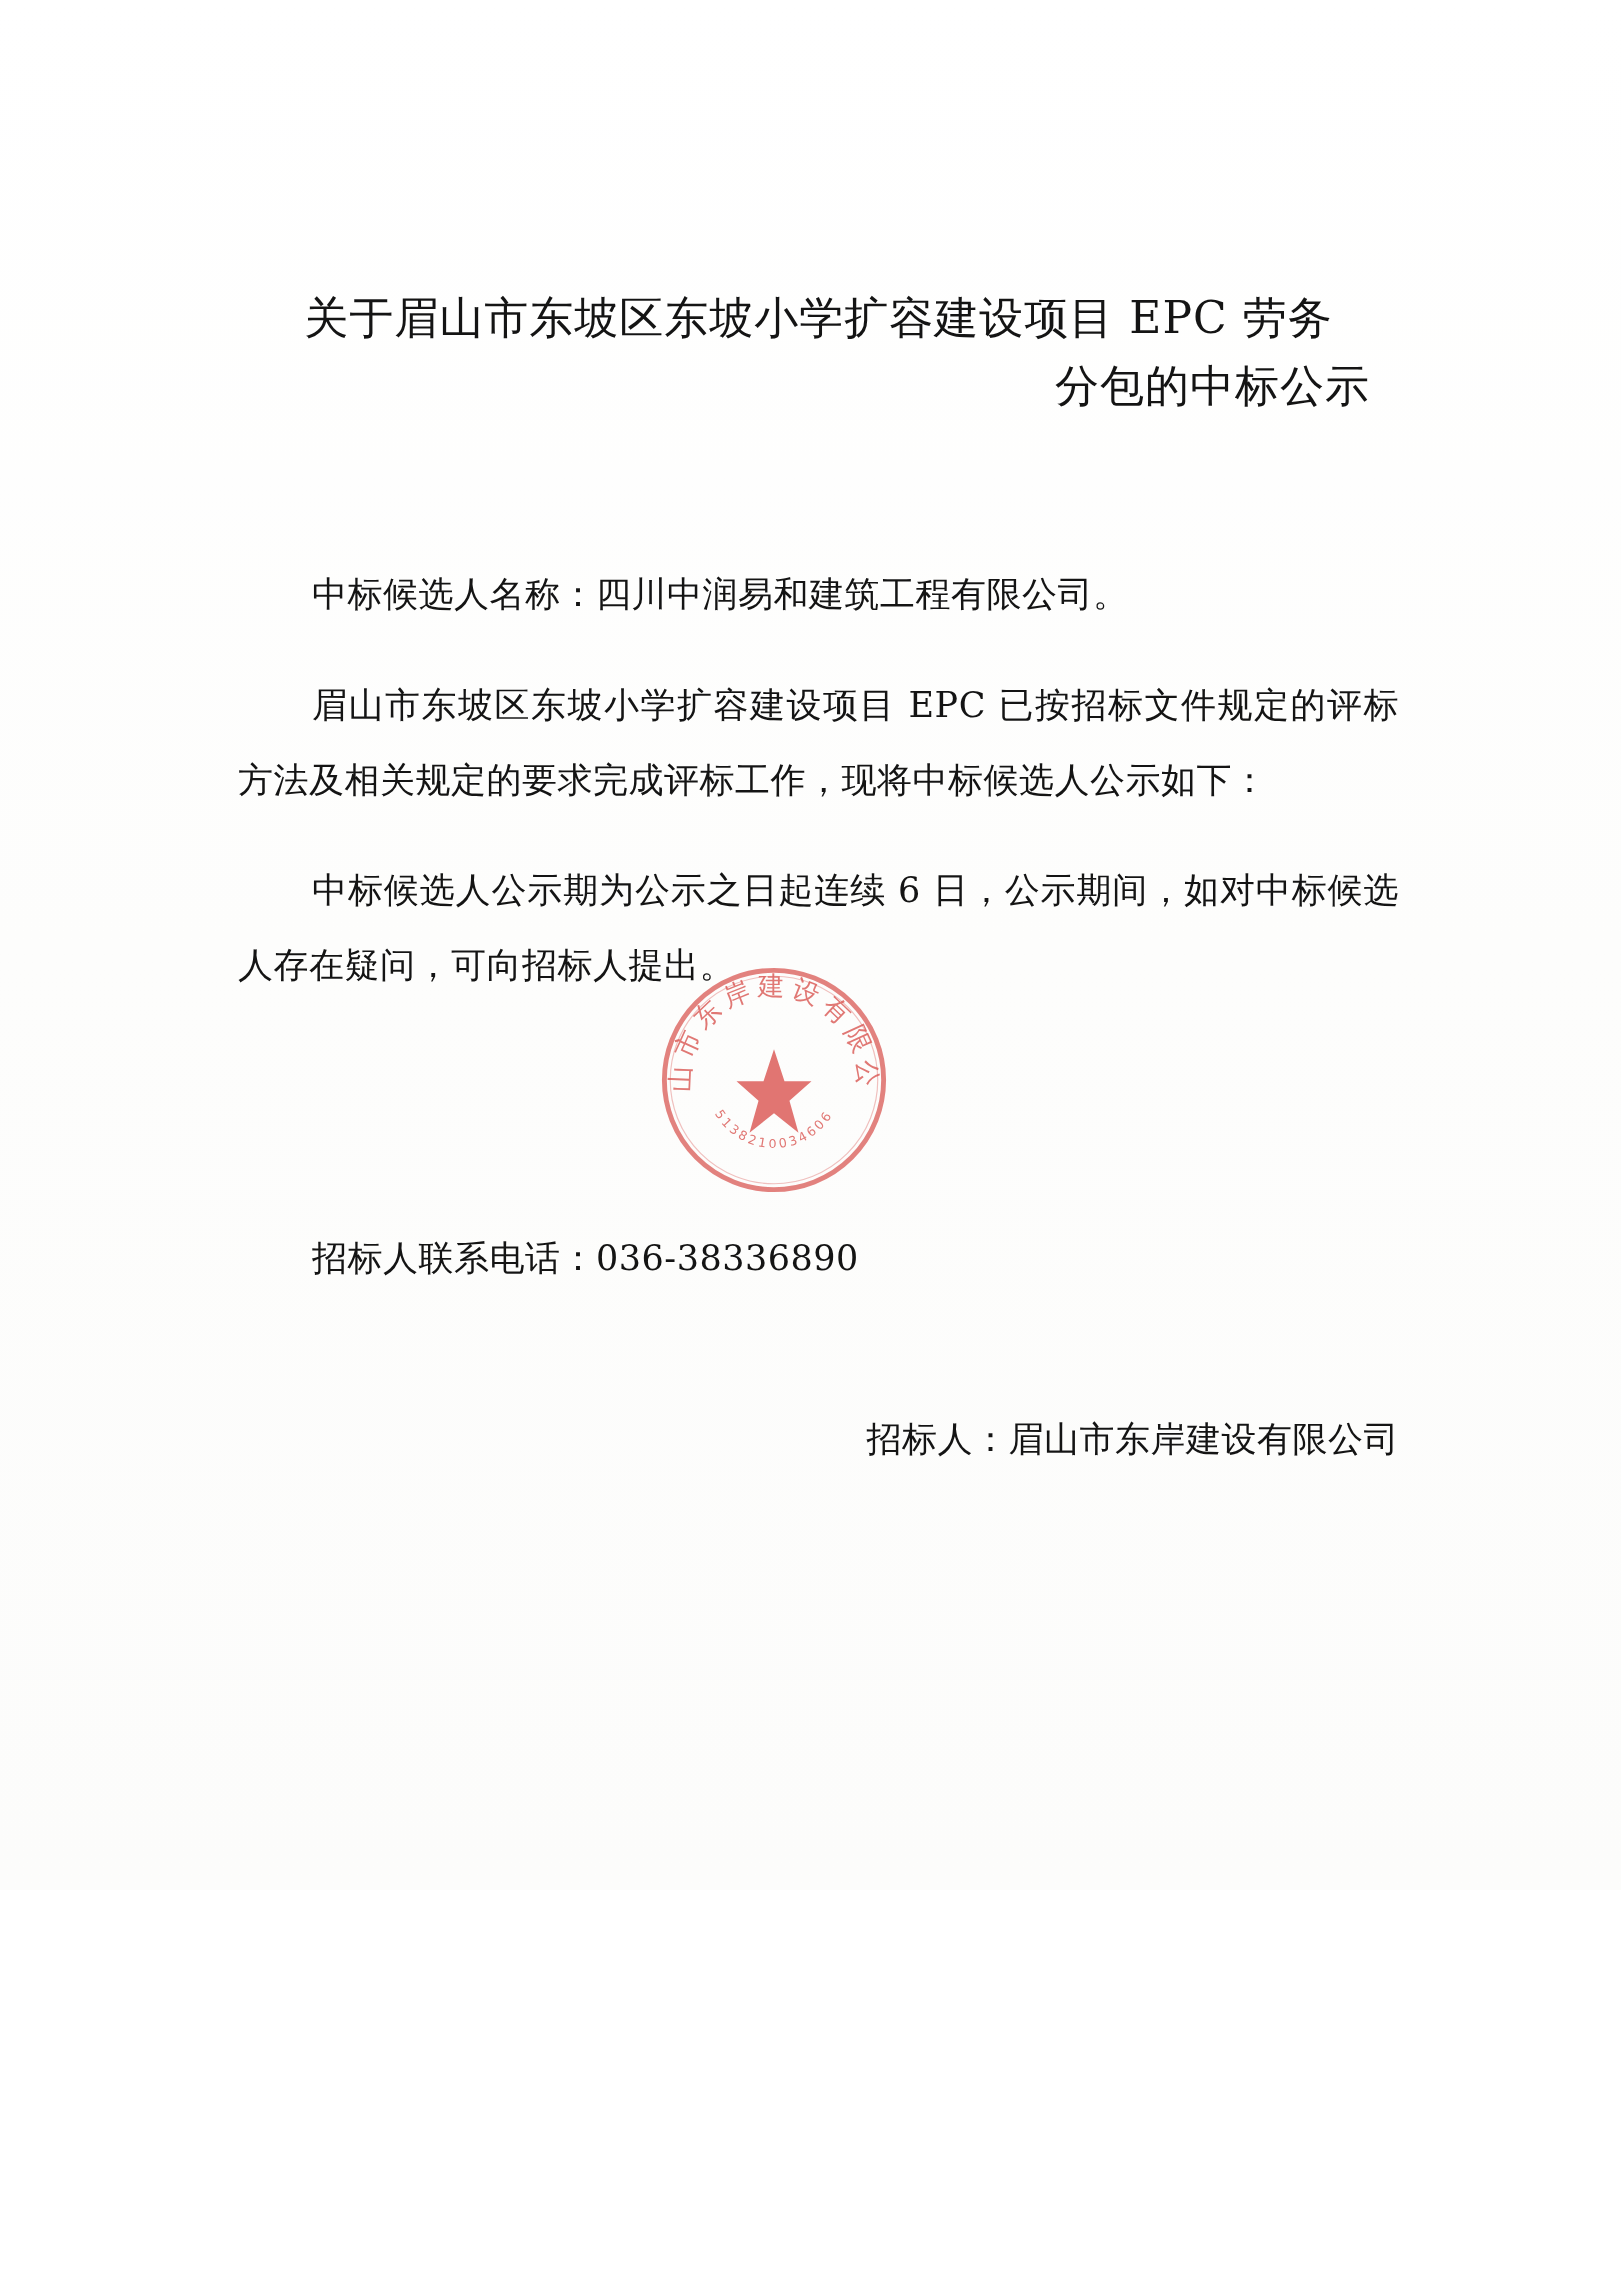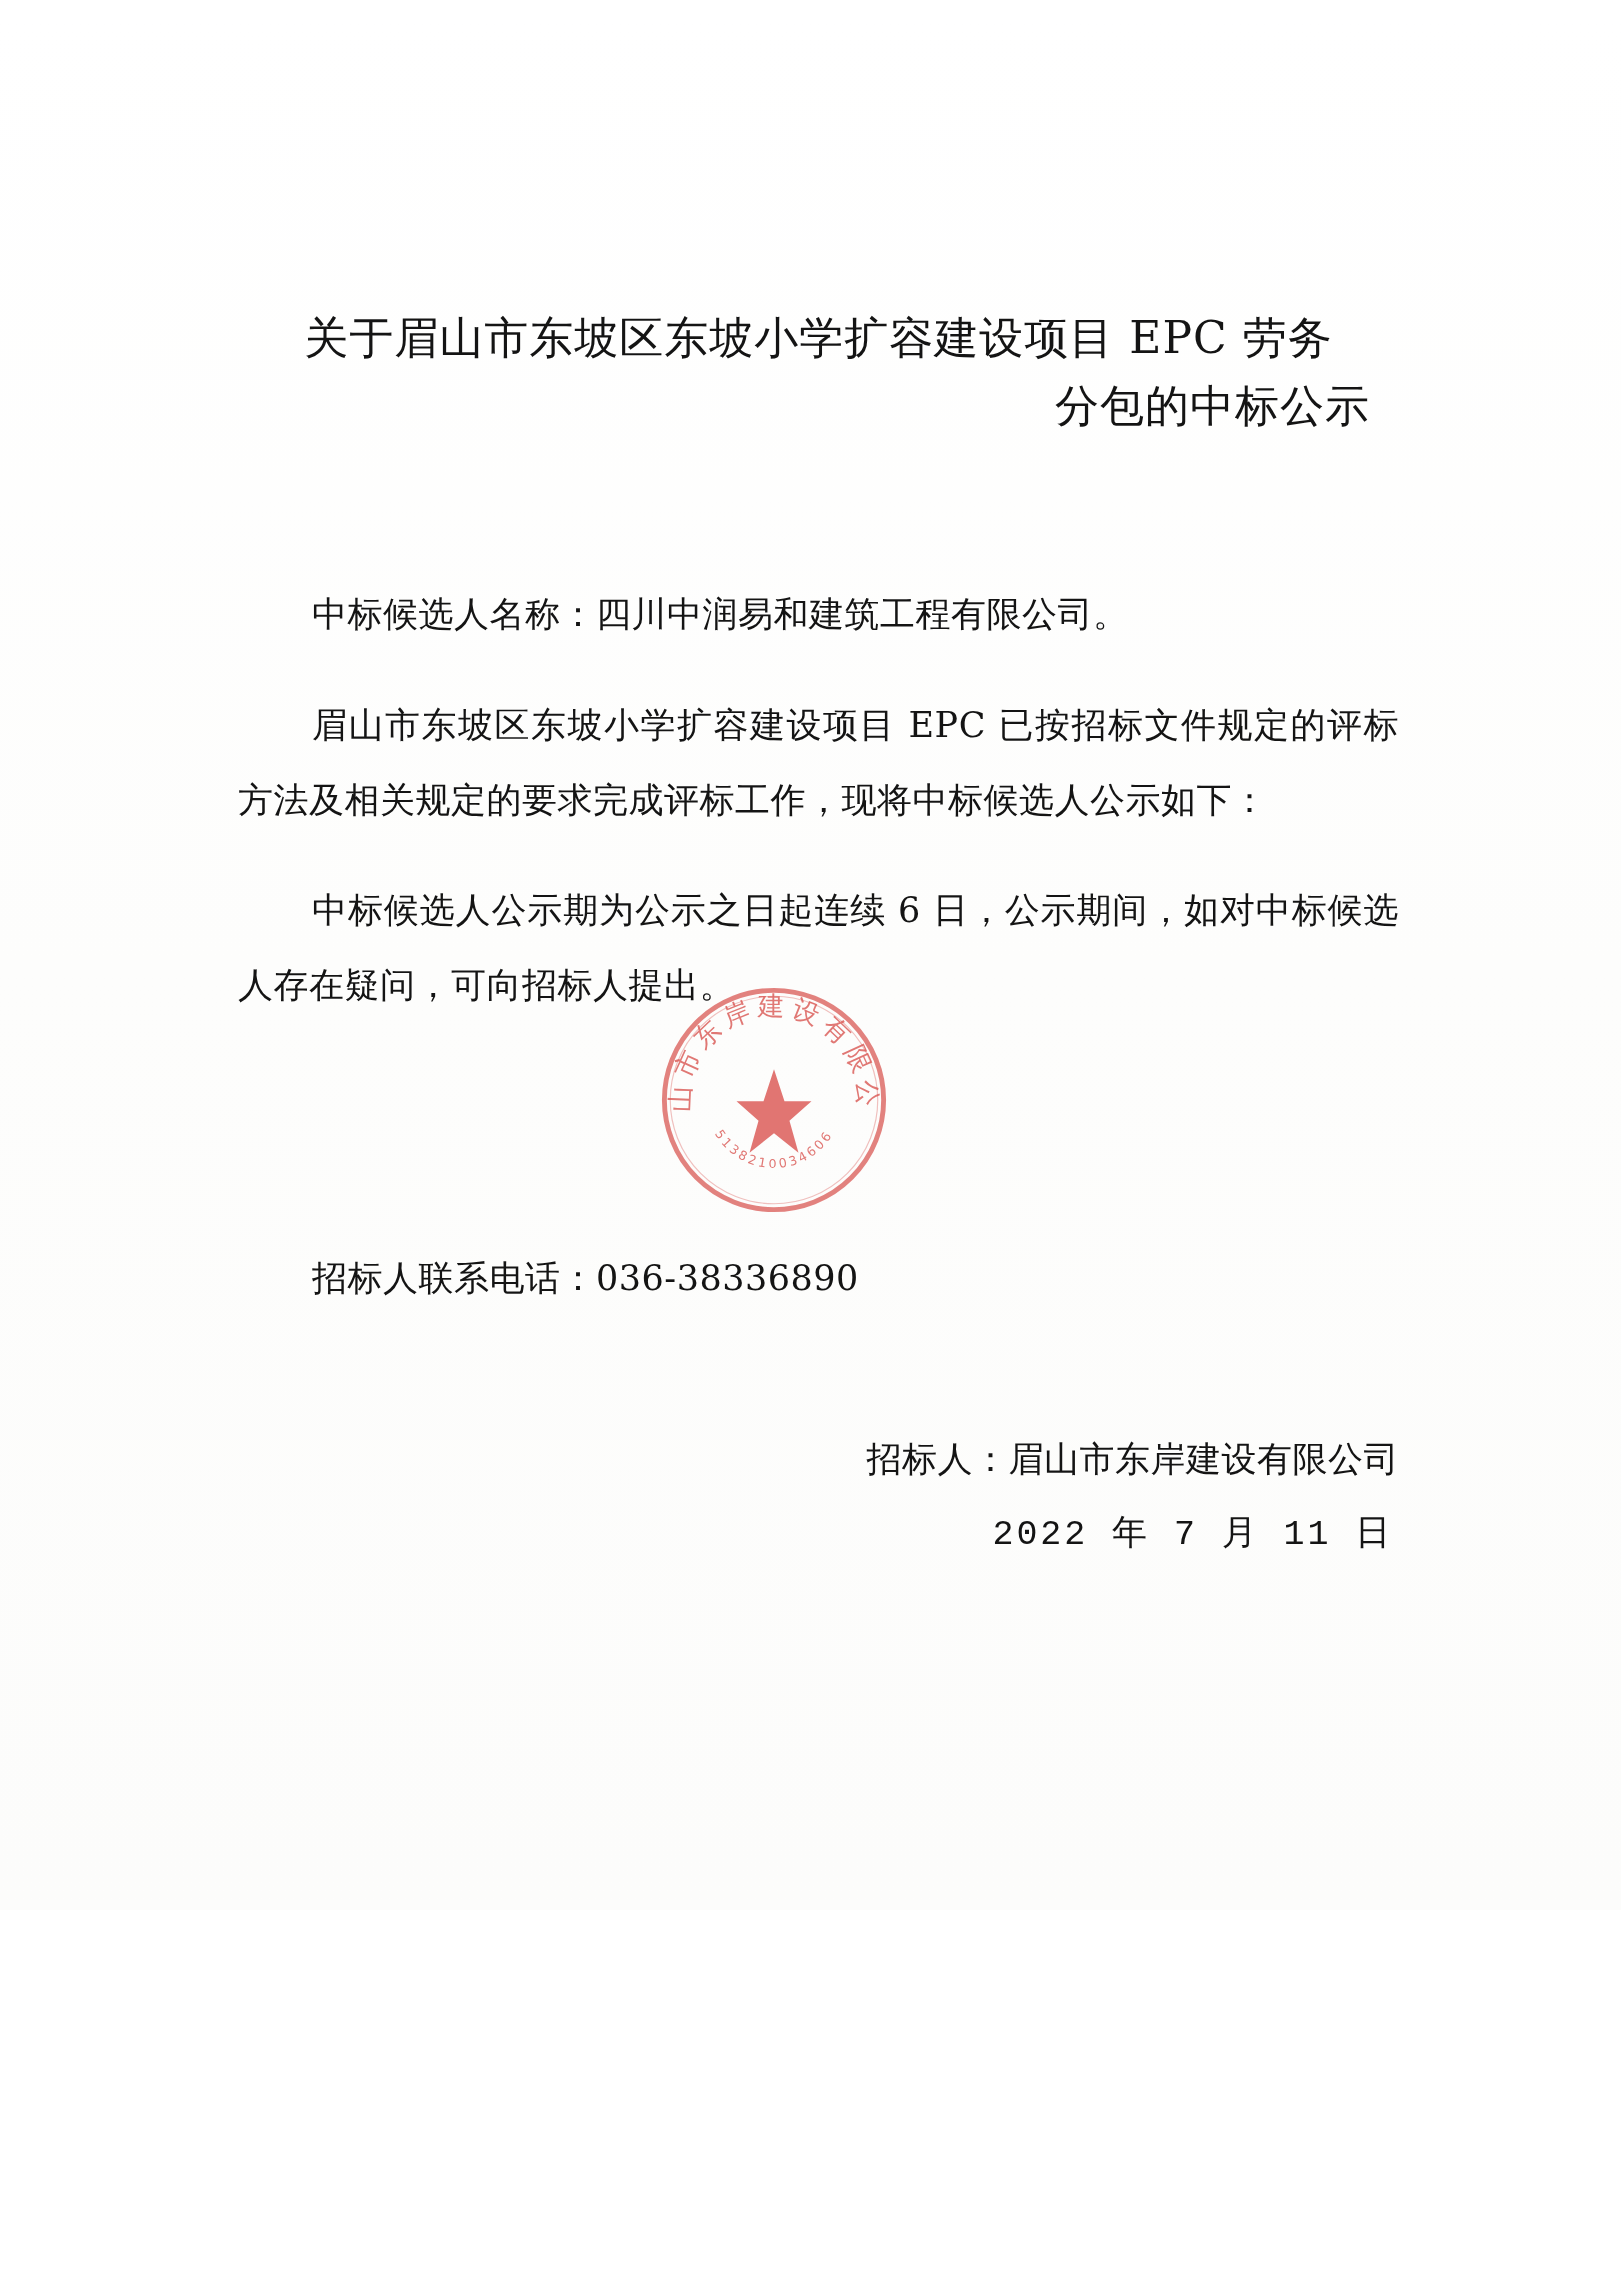--- a/index.html
+++ b/index.html
@@ -15,21 +15,20 @@
     color: #1a1a1a;
     overflow: hidden;
   }
   .page {
     position: absolute;
     left: 0;
     top: 0;
     width: 1621px;
     height: 1890px;
     background: #7dd3fc;
-    margin-top: 20px;
   }
   
   .scan-tint {
     position: absolute;
     inset: 0;
     background: linear-gradient(180deg, #ffffff 0%, #fdfdfc 50%, #fcfcfb 100%);
     pointer-events: none;
   }
   .doc-body {
     position: absolute;
@@ -101,21 +100,20 @@
     <p class="para indent">中标候选人名称：四川中润易和建筑工程有限公司。</p>
     <p class="para indent">眉山市东坡区东坡小学扩容建设项目 EPC 已按招标文件规定的评标方法及相关规定的要求完成评标工作，现将中标候选人公示如下：</p>
     <p class="para indent">中标候选人公示期为公示之日起连续 6 日，公示期间，如对中标候选人存在疑问，可向招标人提出。</p>
 
     <div class="gap-before-phone"></div>
 
     <p class="para indent">招标人联系电话：036-38336890</p>
 
     <div class="sign-block">
       <span class="sign-line">招标人：眉山市东岸建设有限公司</span>
-      <span class="sign-line date">2022 年 7 月 11 日</span>
     </div>
 
   </div>
 
   <div class="seal">
     <svg width="230" height="230" viewBox="0 0 235 235" xmlns="http://www.w3.org/2000/svg">
       <defs>
         <path id="sealArcTop" d="M 31,117.5 A 86.5,86.5 0 0 1 204,117.5"></path>
         <path id="sealArcBottom" d="M 48,117.5 A 69.5,69.5 0 0 0 187,117.5"></path>
       </defs>

